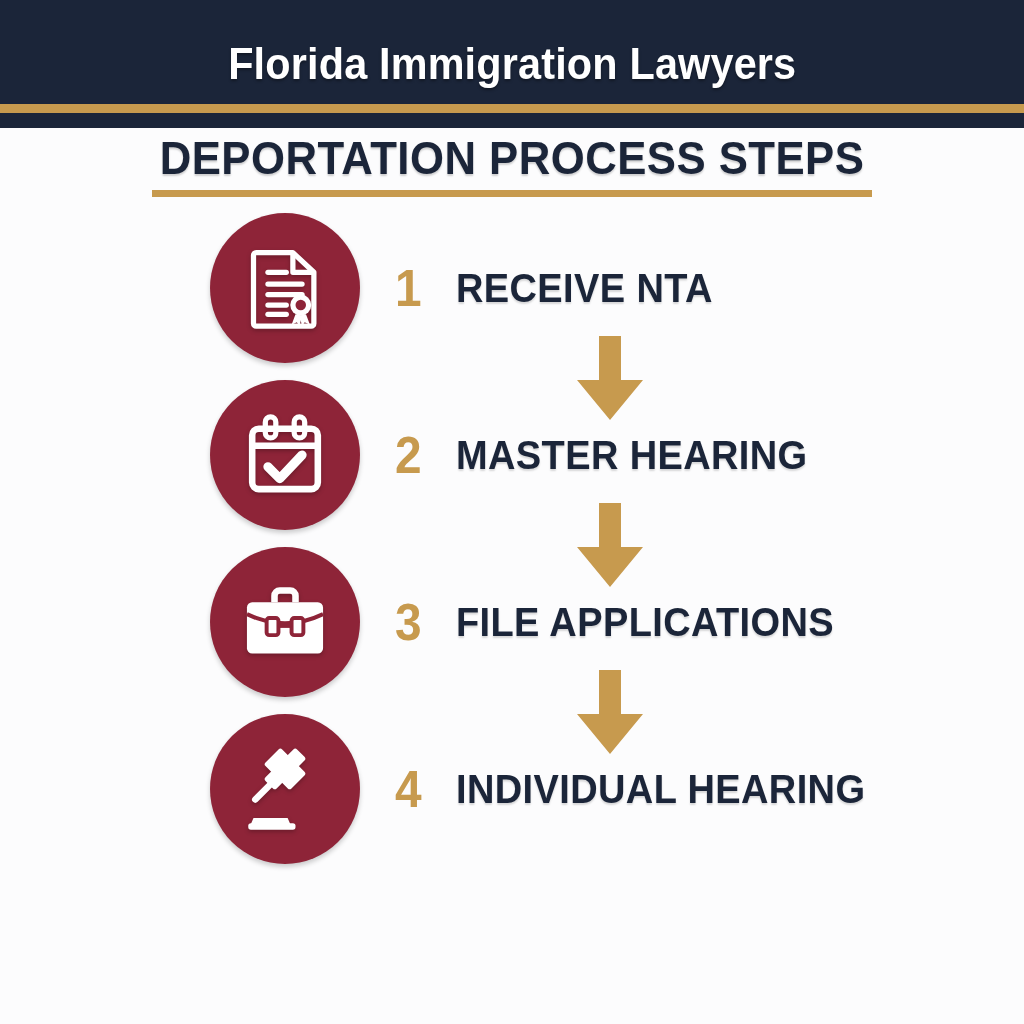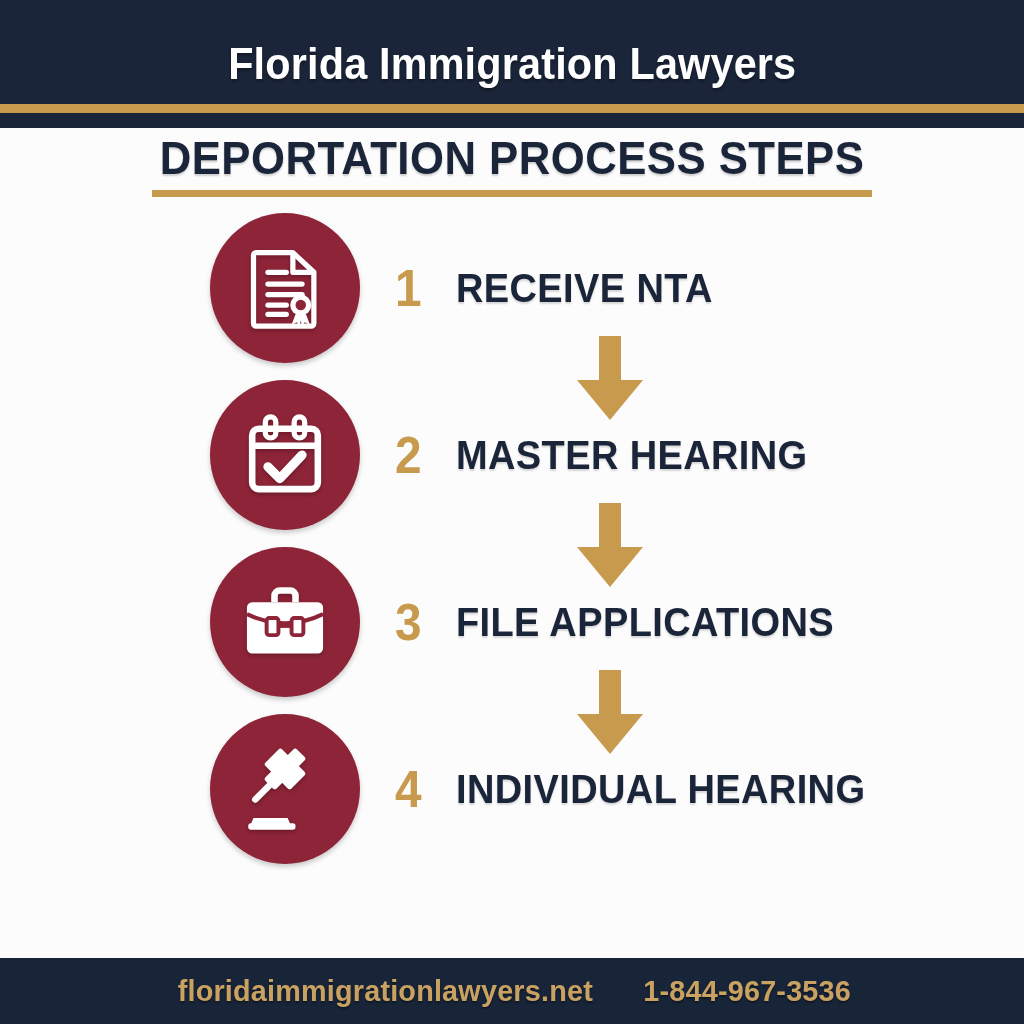--- a/index.html
+++ b/index.html
@@ -294,18 +294,14 @@
           <rect x="4" y="58" width="36" height="5" rx="2" fill="#ffffff"></rect>
         </svg>
       </div>
       <div class="step-number">4</div>
       <div class="step-label">INDIVIDUAL HEARING</div>
     </div>
 
   </div>
 
 
-  <div class="footer-band">
-    <div class="footer-site">floridaimmigrationlawyers.net</div>
-    <div class="footer-phone">1-844-967-3536</div>
-  </div>
 
 </div>
 
 </body></html>

